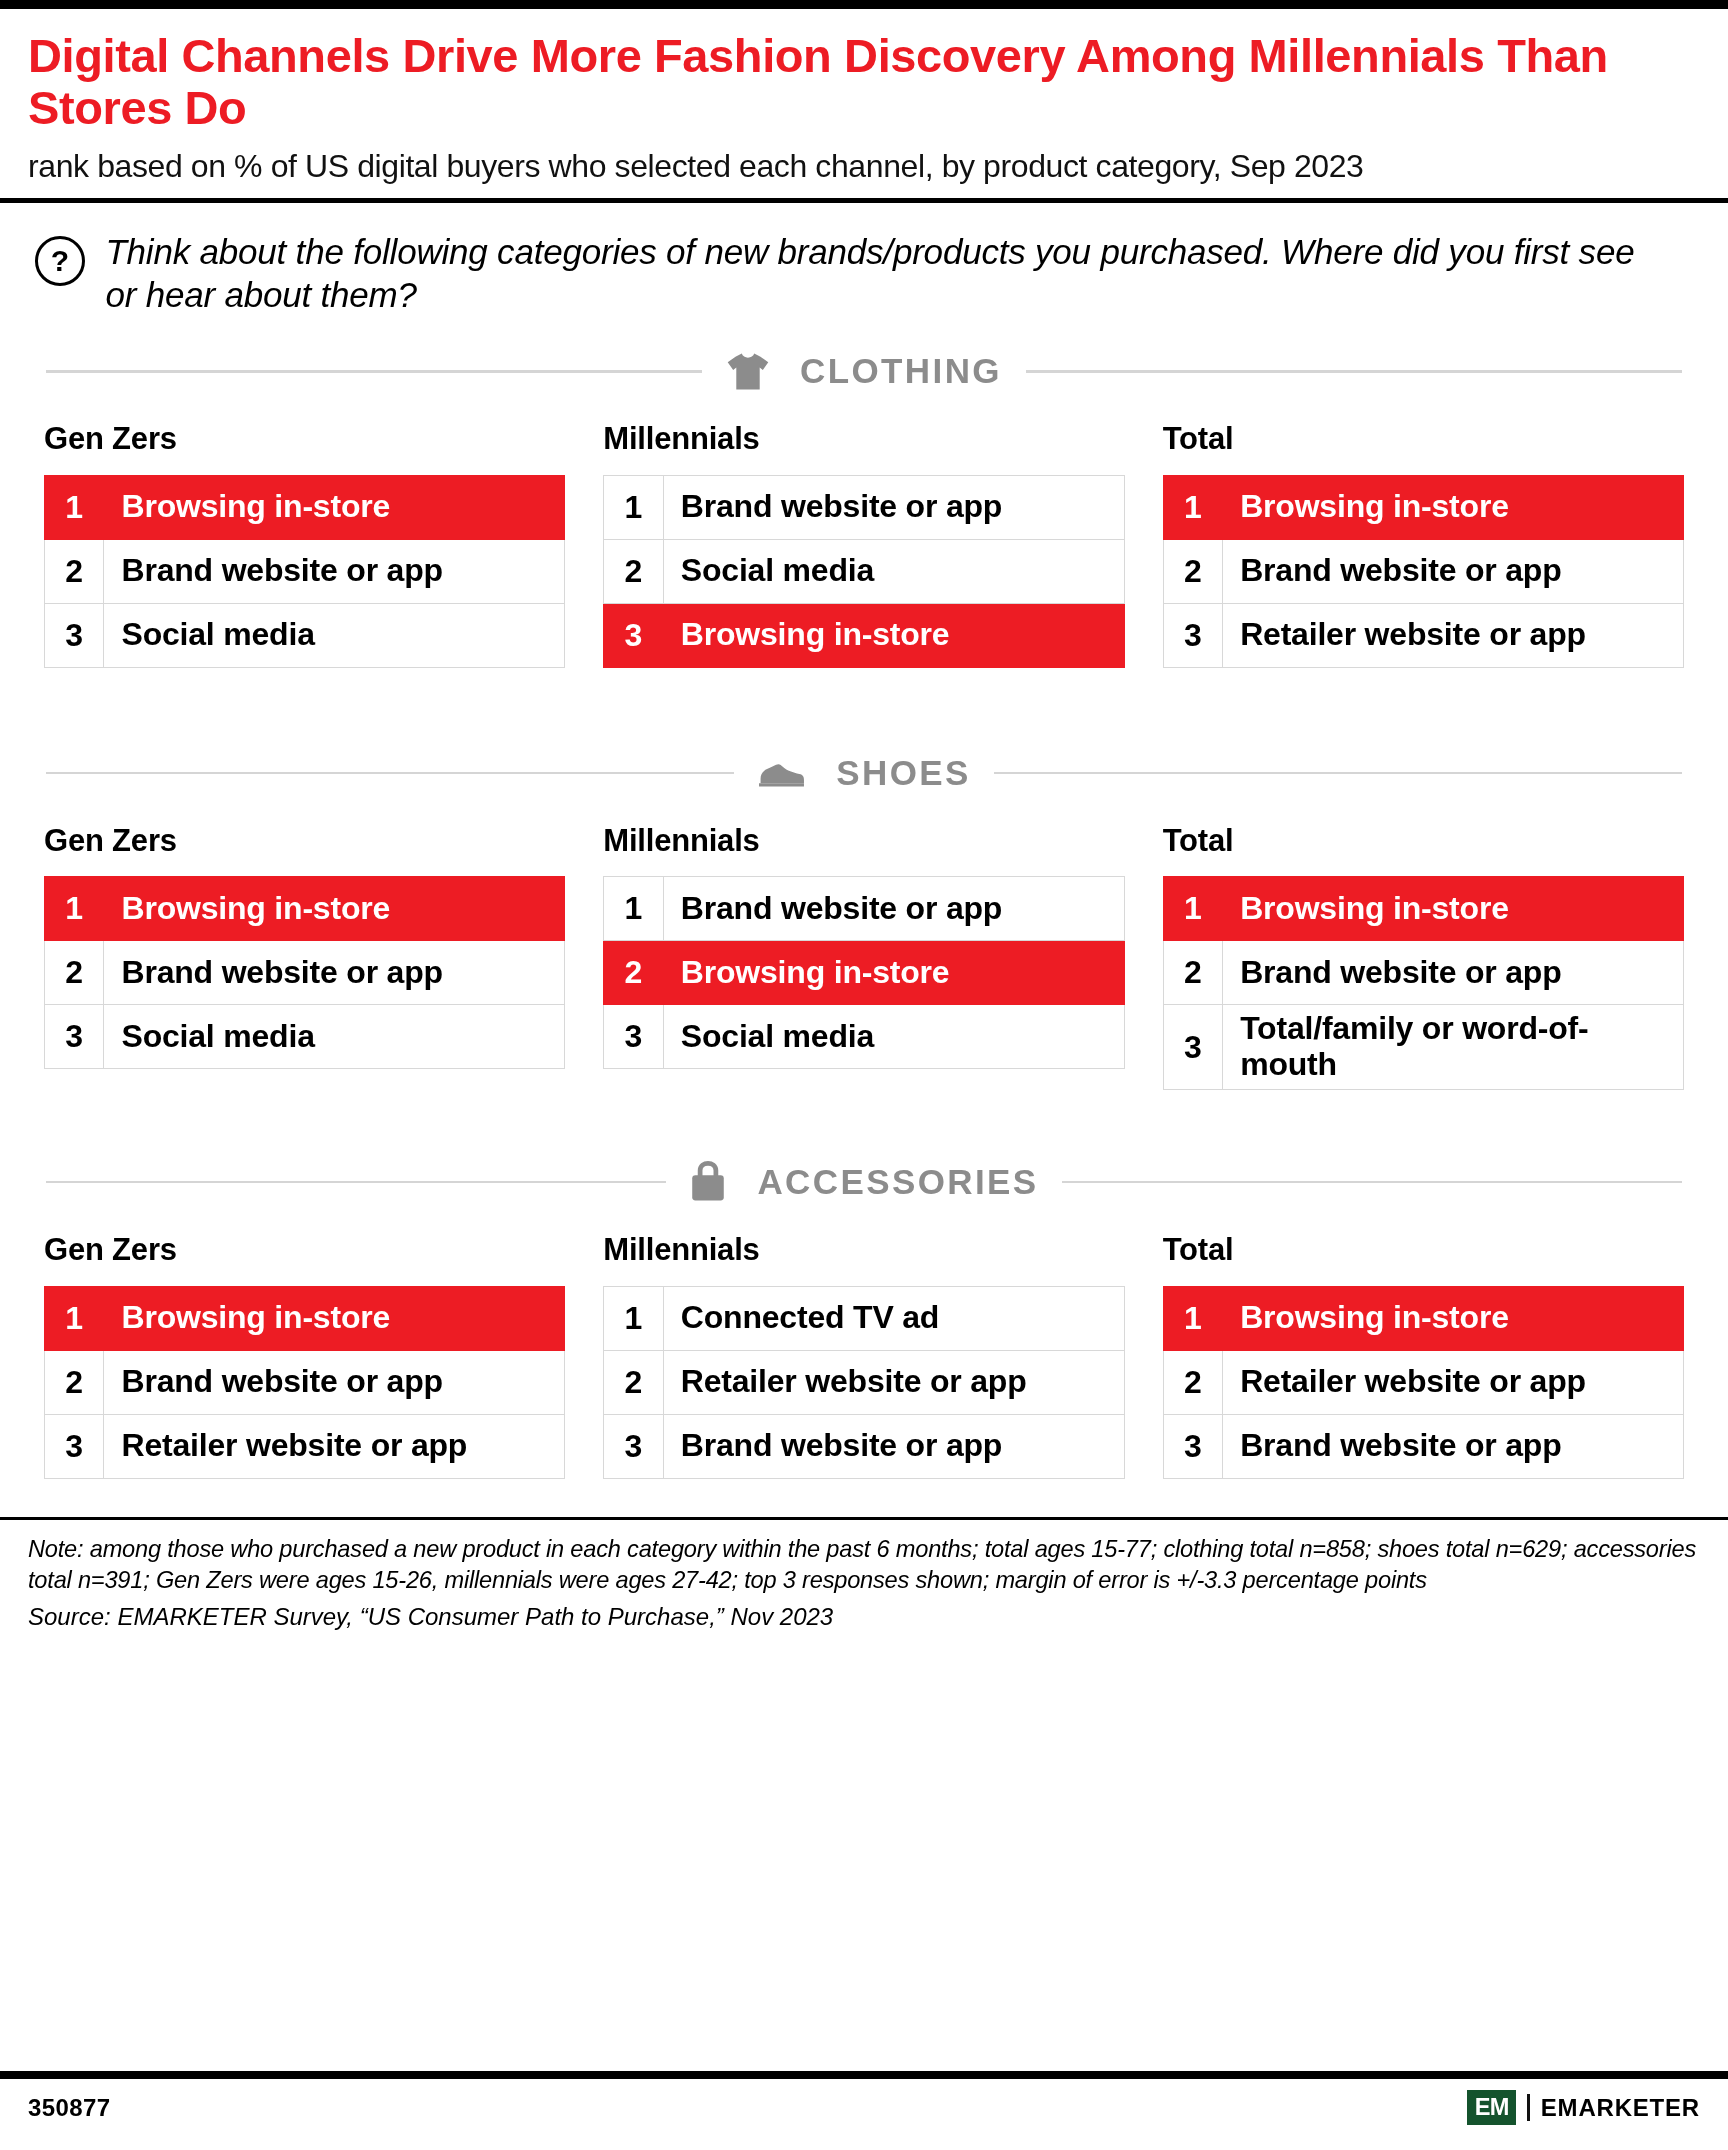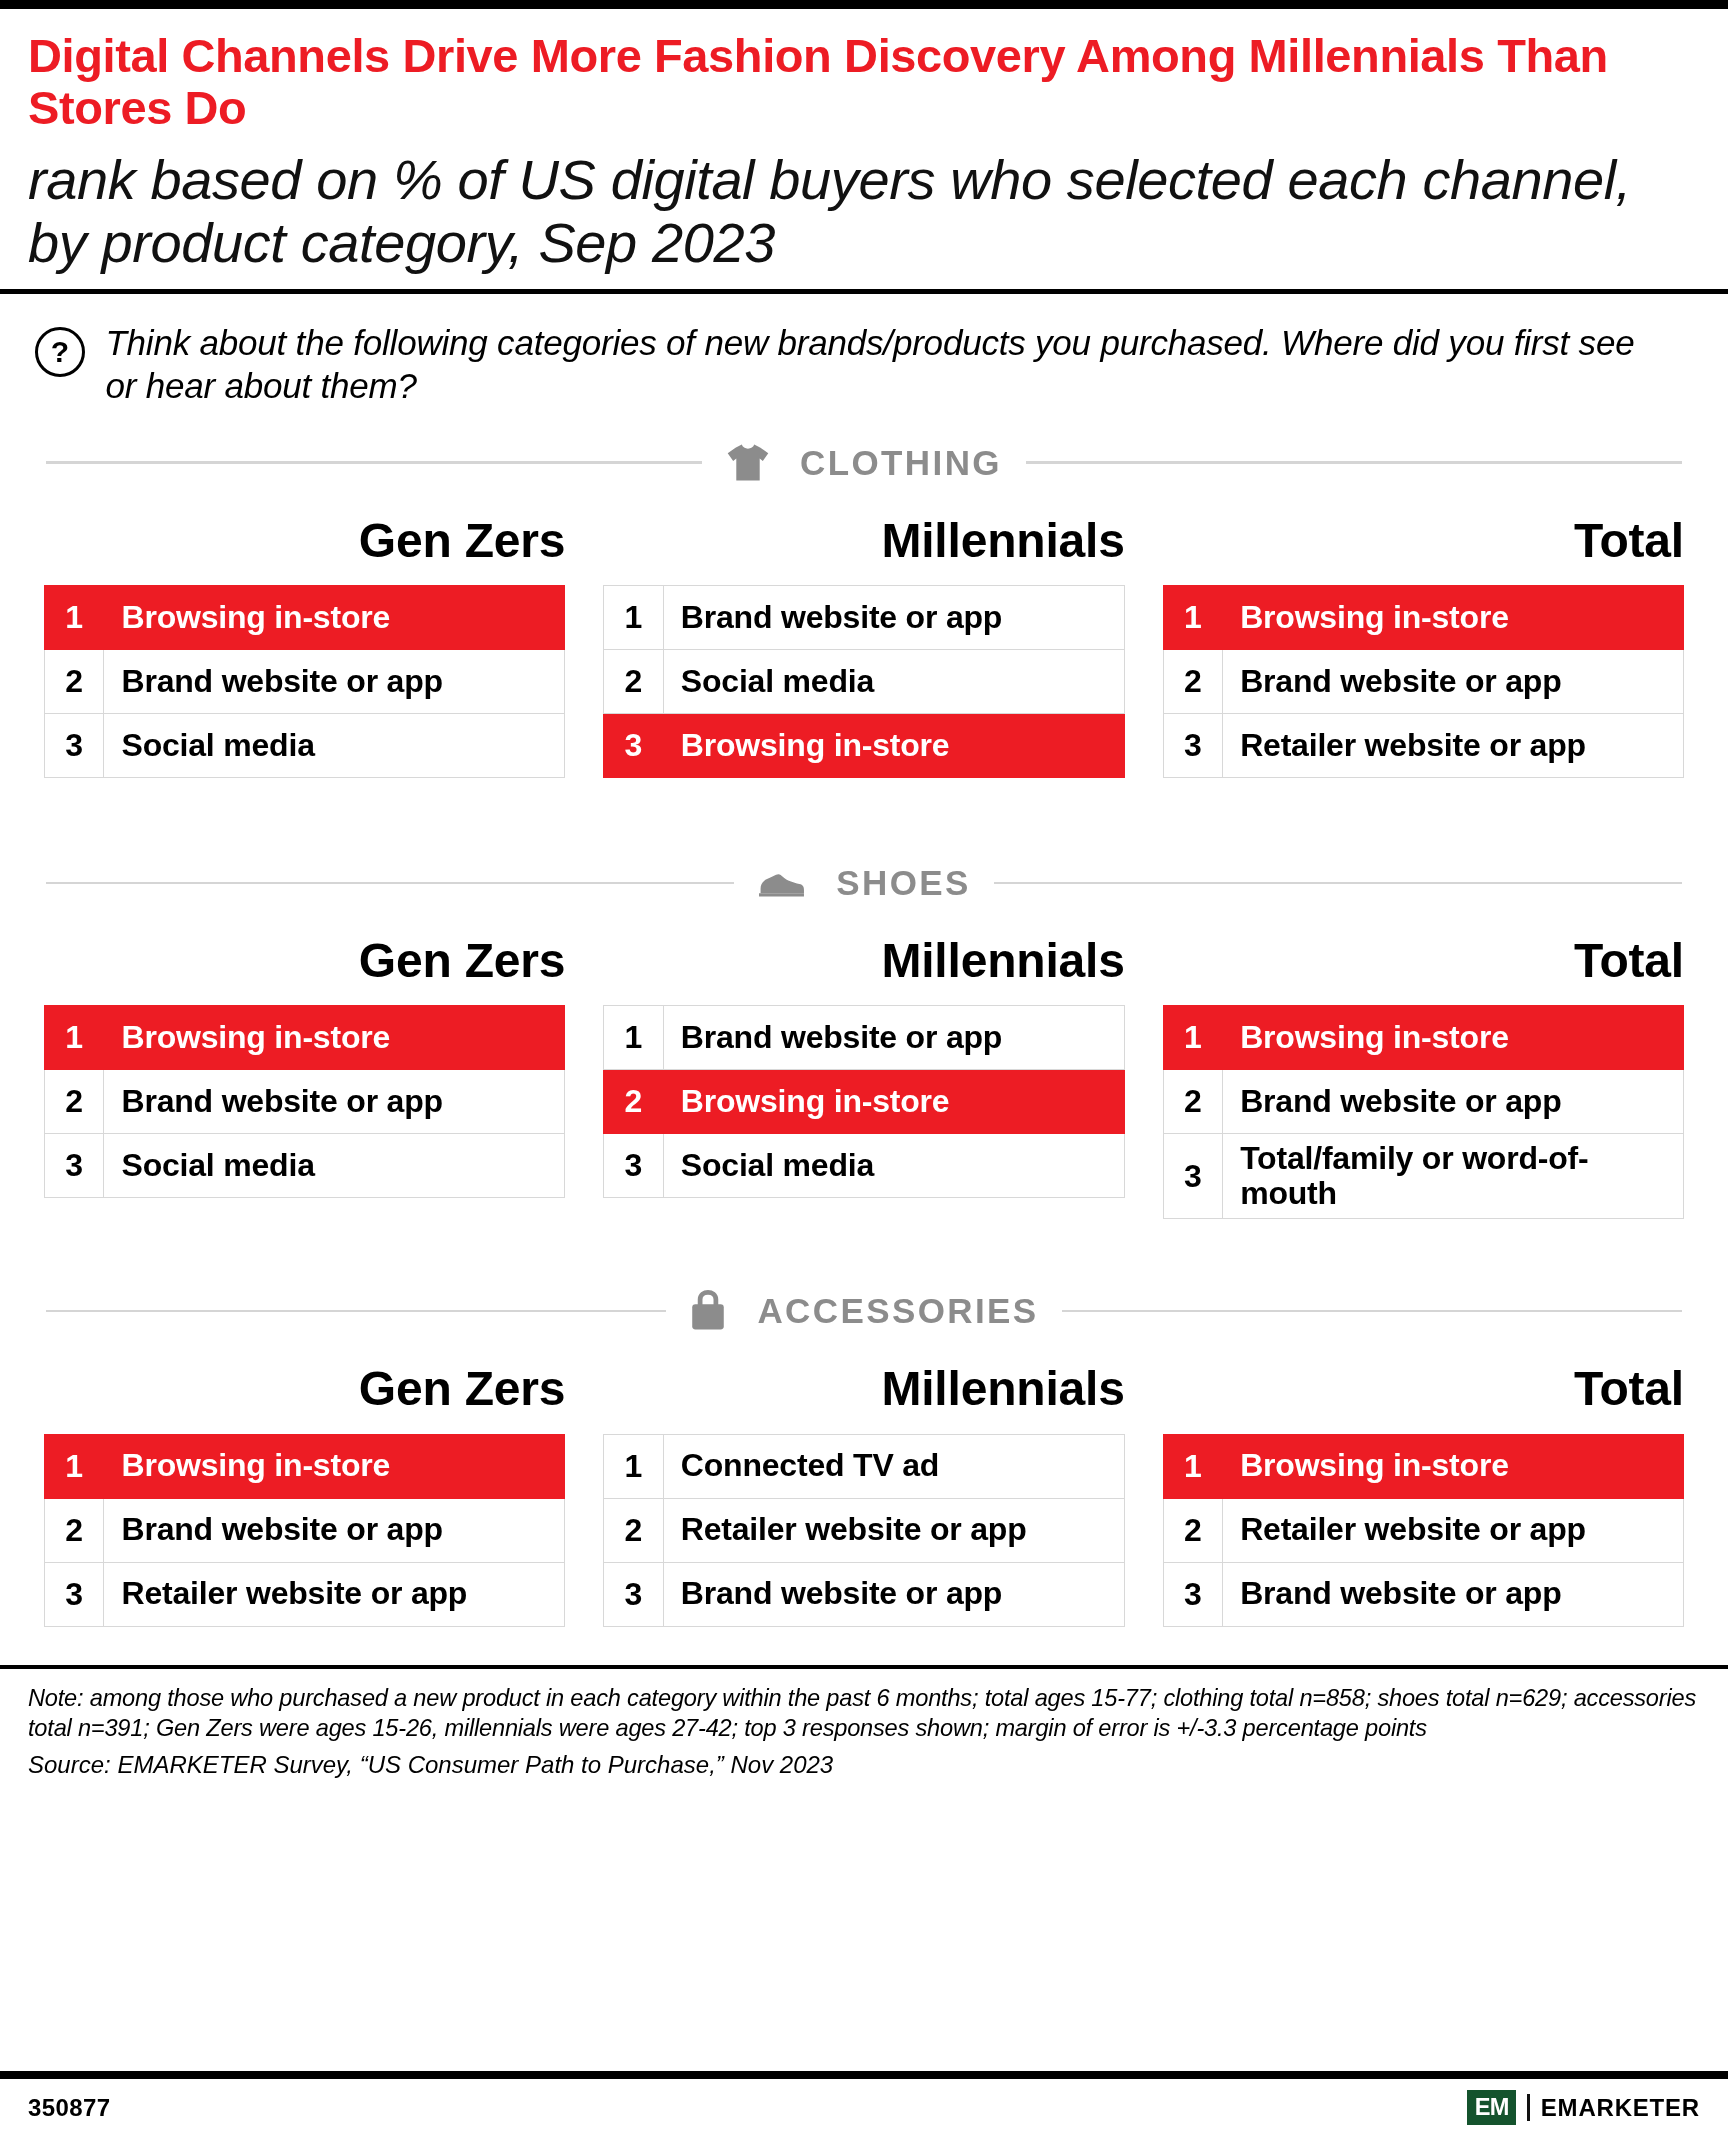--- a/index.html
+++ b/index.html
@@ -33,22 +33,21 @@
   }
   .title {
     color: #ED1C24;
     font-size: 47px;
     font-weight: bold;
     line-height: 1.12;
     letter-spacing: -0.4px;
   }
   .subtitle {
     margin-top: 12.6px;
-    font-size: 56px;
-    font-style: italic;
+    font-size: 32px;
     line-height: 1.14;
     letter-spacing: -0.4px;
     color: #111111;
   }
   .header-rule {
     height: 4.7px;
     background: #000000;
   }
   
   .question-wrap {
@@ -105,22 +104,22 @@
     justify-content: space-between;
     padding: 0 44px;
     margin-top: 30px;
     gap: 38px;
   }
   .col {
     flex: 1 1 0;
     min-width: 0;
   }
   .col-head {
-    text-align: right;
-    font-size: 48px;
+    text-align: left;
+    font-size: 31px;
     font-weight: bold;
     margin-bottom: 17.3px;
     letter-spacing: -0.2px;
   }
   .rank-table {
     border-collapse: collapse;
     width: 100%;
     table-layout: fixed;
   }
   .rank-table tr { height: 64px; }

